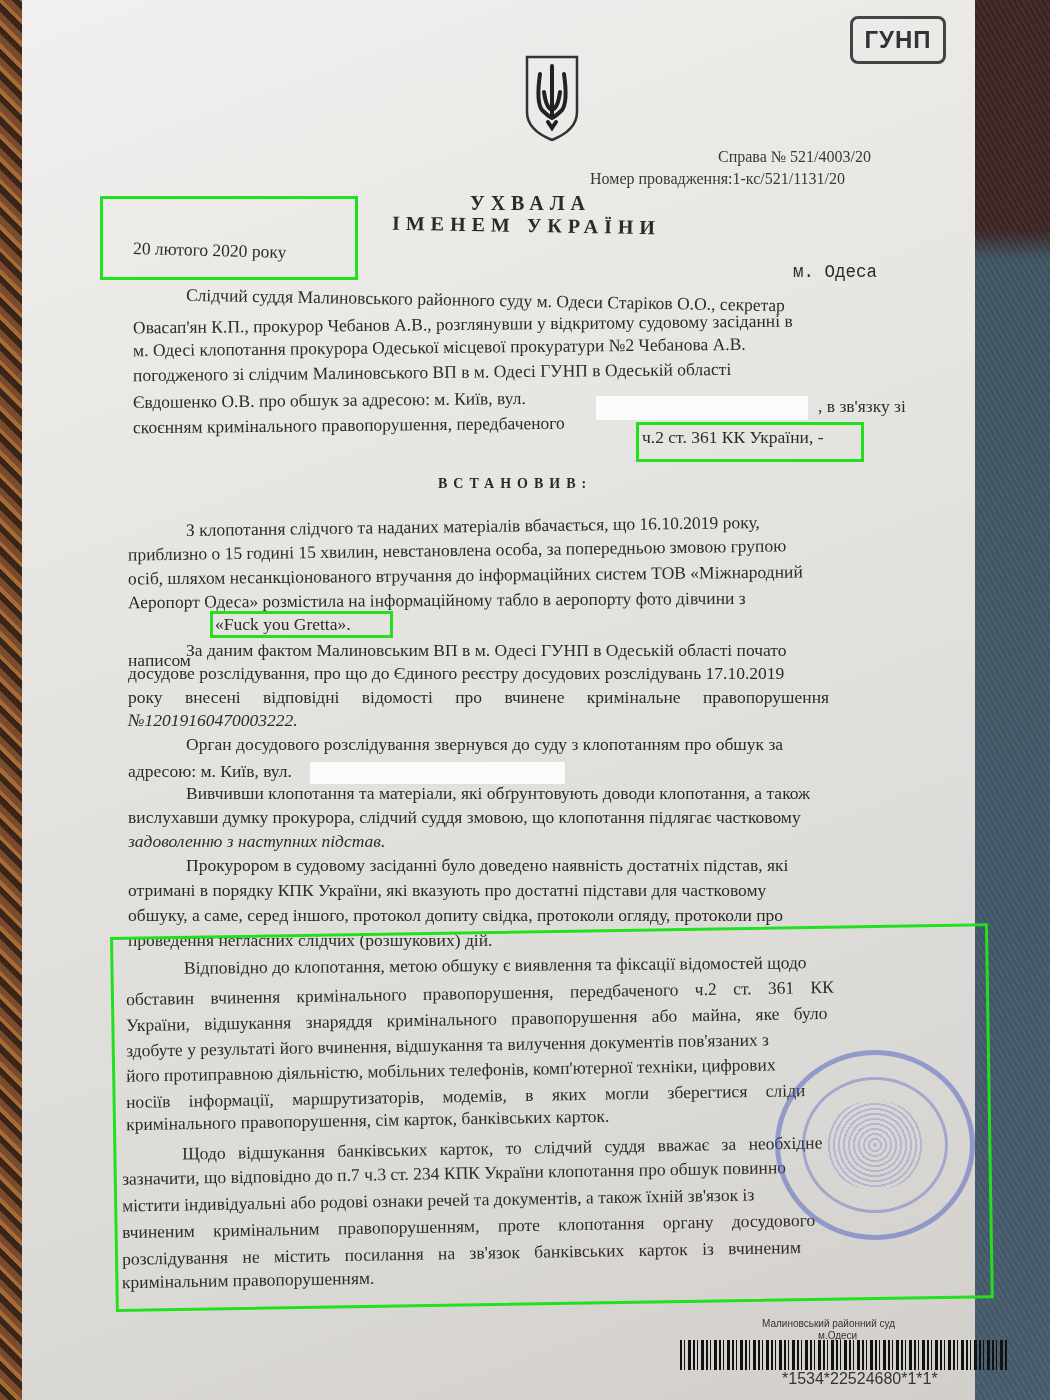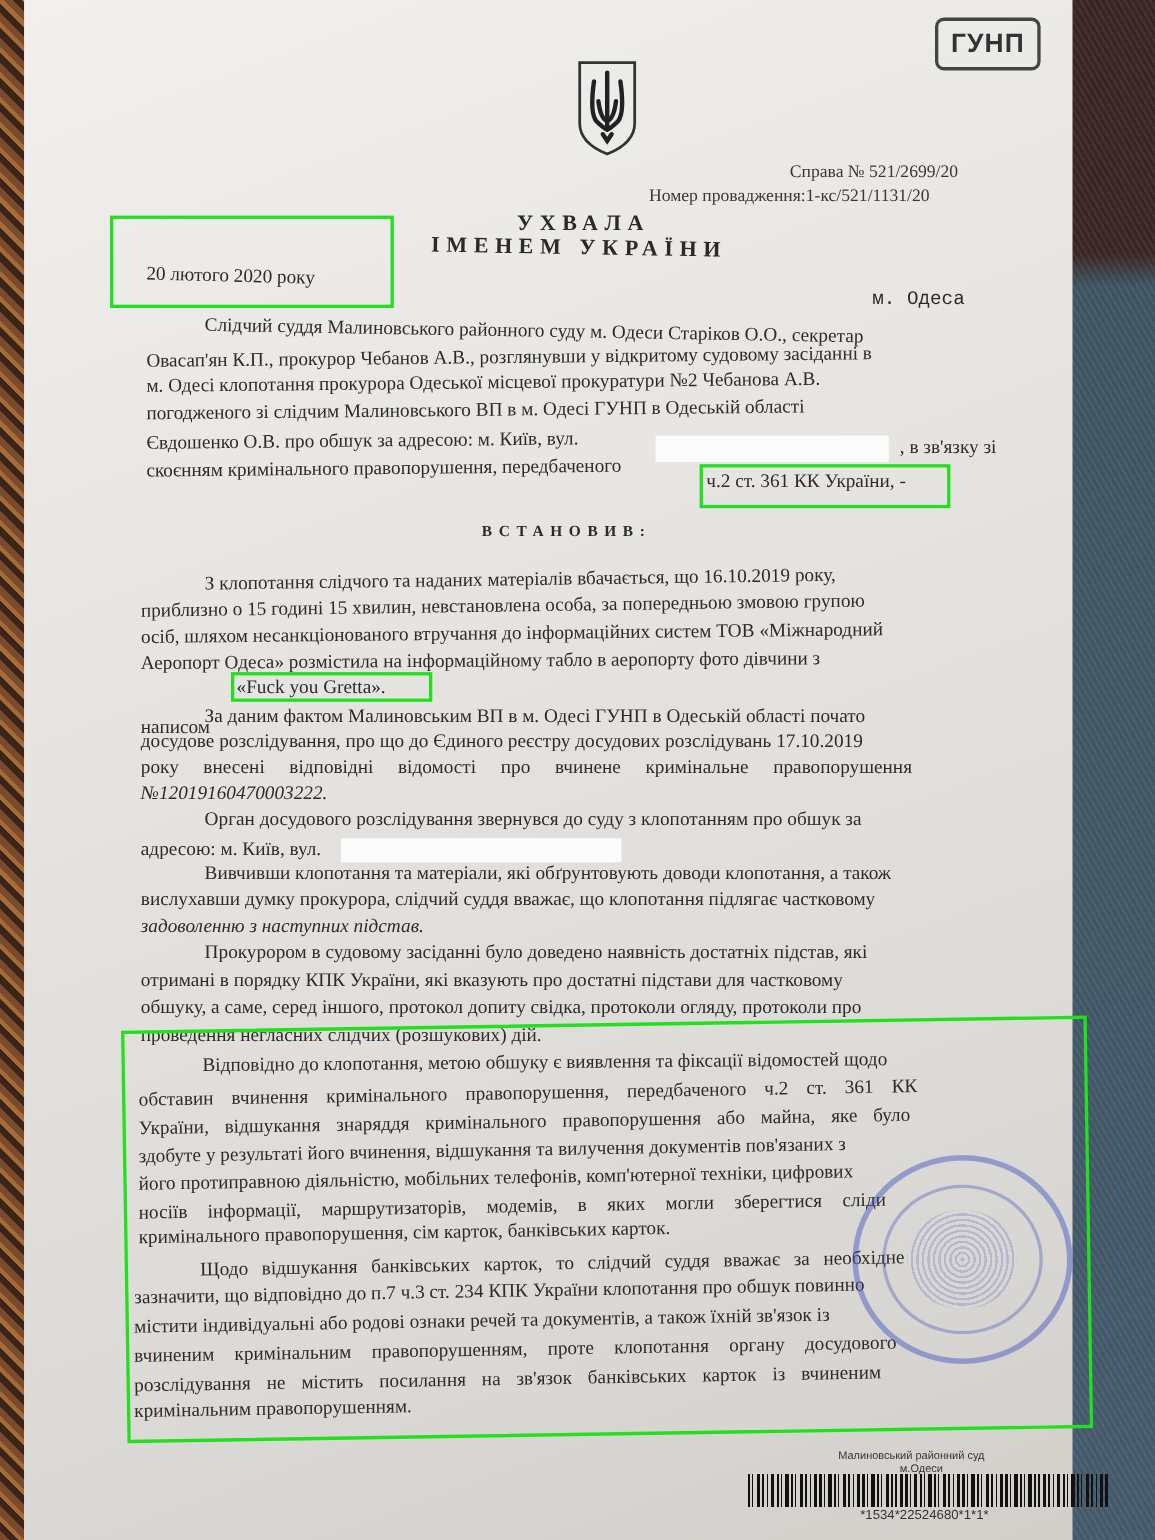--- a/index.html
+++ b/index.html
@@ -41,21 +41,21 @@
 
 <div class="abs copy-stamp">ГУНП</div>
 
 <div class="abs trident">
   <svg width="60" height="90" viewBox="0 0 60 90">
     <path d="M5 5 H55 V60 Q55 78 30 88 Q5 78 5 60 Z" fill="none" stroke="#333" stroke-width="2.5"></path>
     <path d="M30 14 L30 66 M18 22 Q14 50 20 58 Q26 64 30 66 Q34 64 40 58 Q46 50 42 22 M22 40 Q24 56 30 58 Q36 56 38 40 M26 70 L30 76 L34 70" fill="none" stroke="#222" stroke-width="4" stroke-linecap="round"></path>
   </svg>
 </div>
 
-<div class="abs case-line" style="left:718px;top:148px;">Справа № 521/2699/20</div>
+<div class="abs case-line" style="left:718px;top:148px;">Справа № 521/4003/20</div>
 <div class="abs case-line" style="left:590px;top:170px;">Номер провадження:1-кс/521/1131/20</div>
 
 <div class="abs title" style="left:470px;top:192px;">УХВАЛА</div>
 <div class="abs title" style="left:392px;top:214px;transform:rotate(1deg);">ІМЕНЕМ УКРАЇНИ</div>
 
 <div class="abs line" style="left:133px;top:240px;transform:rotate(1.5deg);">20 лютого 2020 року</div>
 <div class="hl" style="left:100px;top:196px;width:258px;height:84px;"></div>
 
 <div class="abs line" style="left:793px;top:262px;font-family:Liberation Mono, monospace;">м. Одеса</div>
 
@@ -83,21 +83,21 @@
 <div class="line" style="left:186px;top:640px;font-family:Liberation Serif, serif;">За даним фактом Малиновським ВП в м. Одесі ГУНП в Одеській області почато</div>
 <div class="line" style="left:128px;top:663px;">досудове розслідування, про що до Єдиного реєстру досудових розслідувань 17.10.2019</div>
 <div class="line" style="left:128px;top:687px;word-spacing:18px;">року внесені відповідні відомості про вчинене кримінальне правопорушення</div>
 <div class="line" style="left:128px;top:710px;font-style:italic;">№12019160470003222.</div>
 
 <div class="line" style="left:186px;top:734px;">Орган досудового розслідування звернувся до суду з клопотанням про обшук за</div>
 <div class="line" style="left:128px;top:761px;">адресою: м. Київ, вул.</div>
 <div class="redact" style="left:310px;top:762px;width:255px;height:22px;"></div>
 
 <div class="line" style="left:186px;top:783px;">Вивчивши клопотання та матеріали, які обґрунтовують доводи клопотання, а також</div>
-<div class="line" style="left:128px;top:807px;">вислухавши думку прокурора, слідчий суддя вважає, що клопотання підлягає частковому</div>
+<div class="line" style="left:128px;top:807px;">вислухавши думку прокурора, слідчий суддя змовою, що клопотання підлягає частковому</div>
 <div class="line" style="left:128px;top:831px;font-style:italic;">задоволенню з наступних підстав.</div>
 
 <div class="line" style="left:186px;top:855px;">Прокурором в судовому засіданні було доведено наявність достатніх підстав, які</div>
 <div class="line" style="left:128px;top:880px;">отримані в порядку КПК України, які вказують про достатні підстави для частковому</div>
 <div class="line" style="left:128px;top:905px;">обшуку, а саме, серед іншого, протокол допиту свідка, протоколи огляду, протоколи про</div>
 <div class="line" style="left:128px;top:930px;">проведення негласних слідчих (розшукових) дій.</div>
 
 <div class="hl" style="left:110px;top:937px;width:878px;height:375px;transform:rotate(-0.9deg);transform-origin:left top;"></div>
 
 <div class="line" style="left:184px;top:955px;transform:rotate(-0.5deg);">Відповідно до клопотання, метою обшуку є виявлення та фіксації відомостей щодо</div>
@@ -113,13 +113,13 @@
 <div class="line" style="left:122px;top:1190px;transform:rotate(-1deg);">містити індивідуальні або родові ознаки речей та документів, а також їхній зв'язок із</div>
 <div class="line" style="left:122px;top:1216px;transform:rotate(-1deg);word-spacing:14px;">вчиненим кримінальним правопорушенням, проте клопотання органу досудового</div>
 <div class="line" style="left:122px;top:1243px;transform:rotate(-1deg);word-spacing:10px;">розслідування не містить посилання на зв'язок банківських карток із вчиненим</div>
 <div class="line" style="left:122px;top:1270px;transform:rotate(-1deg);">кримінальним правопорушенням.</div>
 
 <div class="stamp-seal"></div>
 
 <div class="abs small-sans" style="left:762px;top:1318px;">Малиновський районний суд</div>
 <div class="abs small-sans" style="left:818px;top:1330px;">м.Одеси</div>
 <div class="barcode"></div>
-<div class="abs small-sans" style="left:782px;top:1370px;font-size:12px;">*1534*22524680*1*1*</div>
+<div class="abs small-sans" style="left:782px;top:1370px;font-size:16px;">*1534*22524680*1*1*</div>
 
 </body></html>

